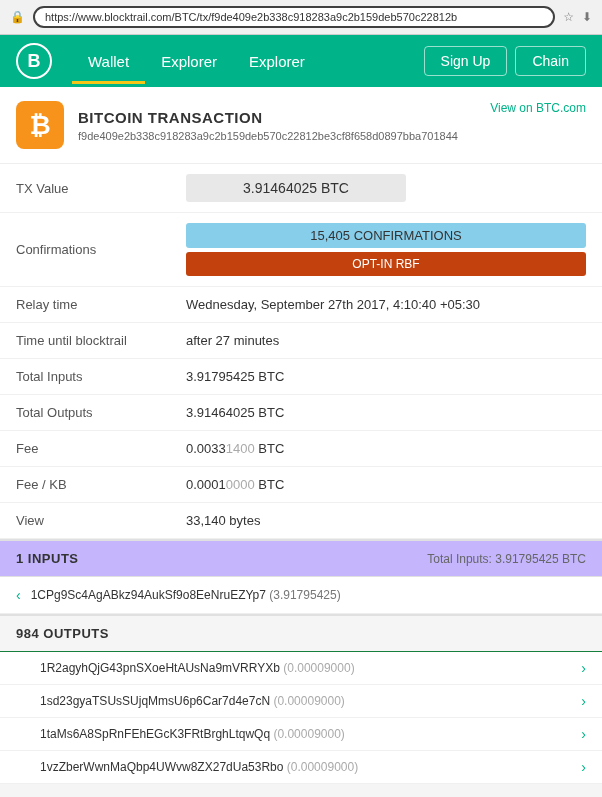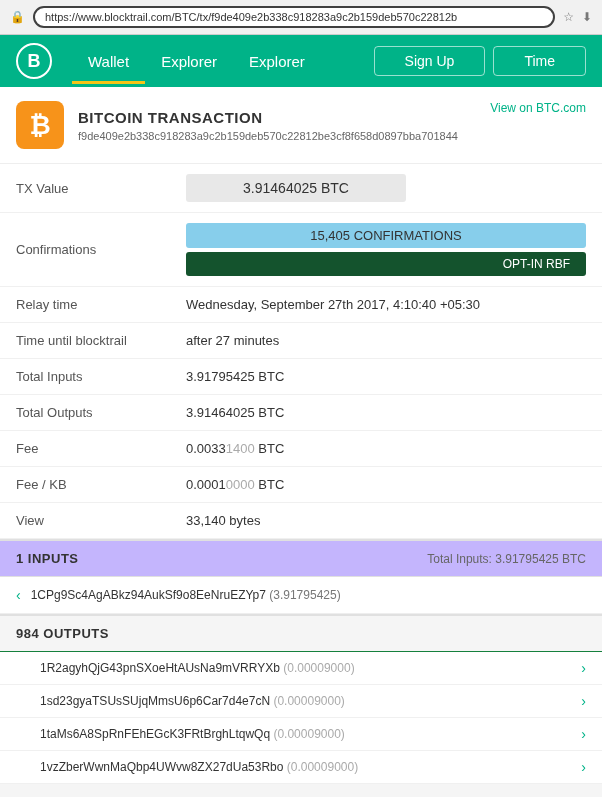--- a/index.html
+++ b/index.html
@@ -52,21 +52,21 @@
       position: absolute;
       bottom: 0; left: 0; right: 0;
       height: 3px;
       background: #f5c518;
     }
     .nav-right { display: flex; gap: 8px; margin-left: auto; }
     .nav-btn {
       color: white;
       border: 1px solid rgba(255,255,255,0.6);
       background: transparent;
-      padding: 6px 30px;
+      padding: 6px 16px;
       border-radius: 4px;
       cursor: pointer;
       font-size: 14px;
     }
 
     
     .main { background: white; margin: 0; }
 
     
     .tx-header {
@@ -111,27 +111,27 @@
       background: #87ceeb;
       border-radius: 3px;
       padding: 5px 12px;
       font-size: 13px;
       color: #333;
       display: block;
       text-align: center;
       margin-bottom: 4px;
     }
     .rbf-box {
-      background: #14532d;
+      background: #c2410c;
       border-radius: 3px;
       padding: 5px 16px;
       font-size: 12px;
       color: white;
       display: block;
-      text-align: right;
+      text-align: center;
     }
     .block-num { color: #333; }
     .main-chain-badge {
       background: #00b388;
       color: white;
       font-size: 11px;
       padding: 2px 8px;
       border-radius: 3px;
       margin-left: 8px;
     }
@@ -191,21 +191,21 @@
 
 <nav>
   <div class="nav-logo">B</div>
   <div class="nav-links">
     <span class="nav-link active">Wallet</span>
     <span class="nav-link">Explorer</span>
     <span class="nav-link">Explorer</span>
   </div>
   <div class="nav-right">
     <button class="nav-btn">Sign Up</button>
-    <button class="nav-btn">Time</button>
+    <button class="nav-btn">Chain</button>
   </div>
 </nav>
 
 <div class="main">
 
   <div class="tx-header">
     <div class="btc-icon">₿</div>
     <div class="tx-header-info">
       <div class="tx-title">BITCOIN TRANSACTION</div>
       <div class="tx-hash">f9de409e2b338c918283a9c2b159deb570c22812be3cf8f658d0897bba701844</div>

